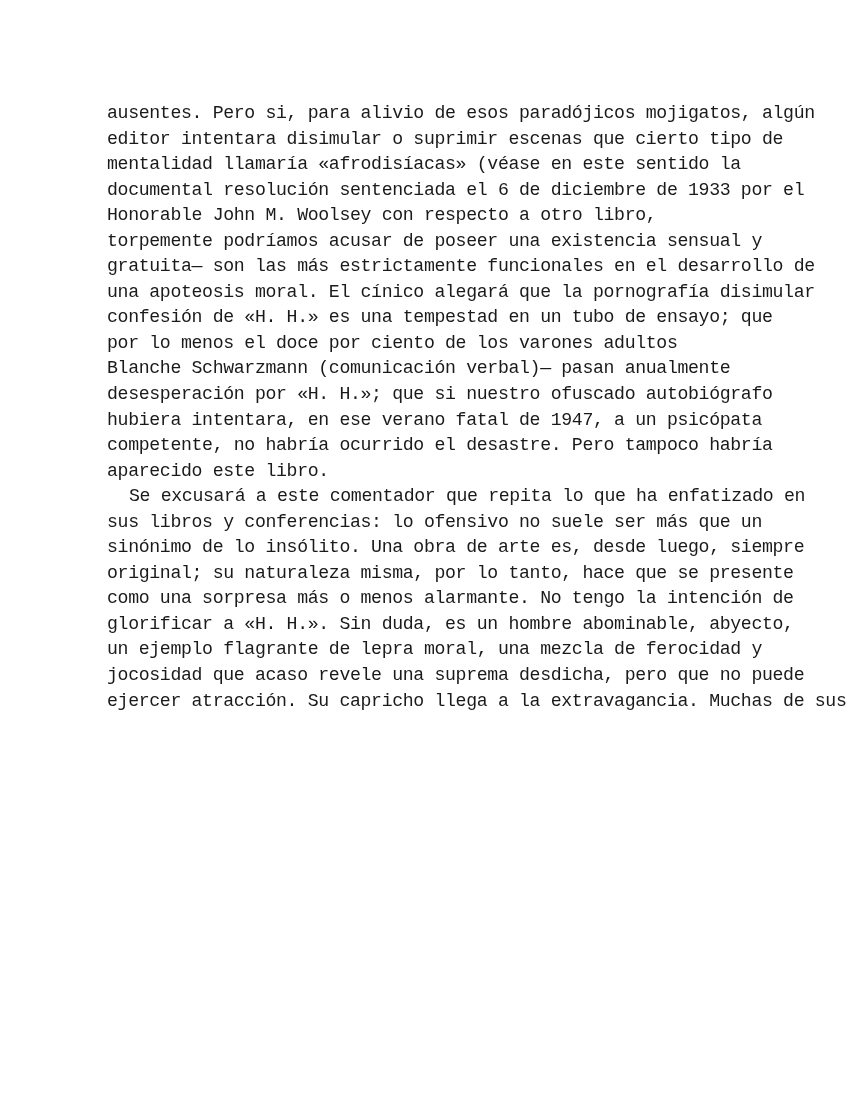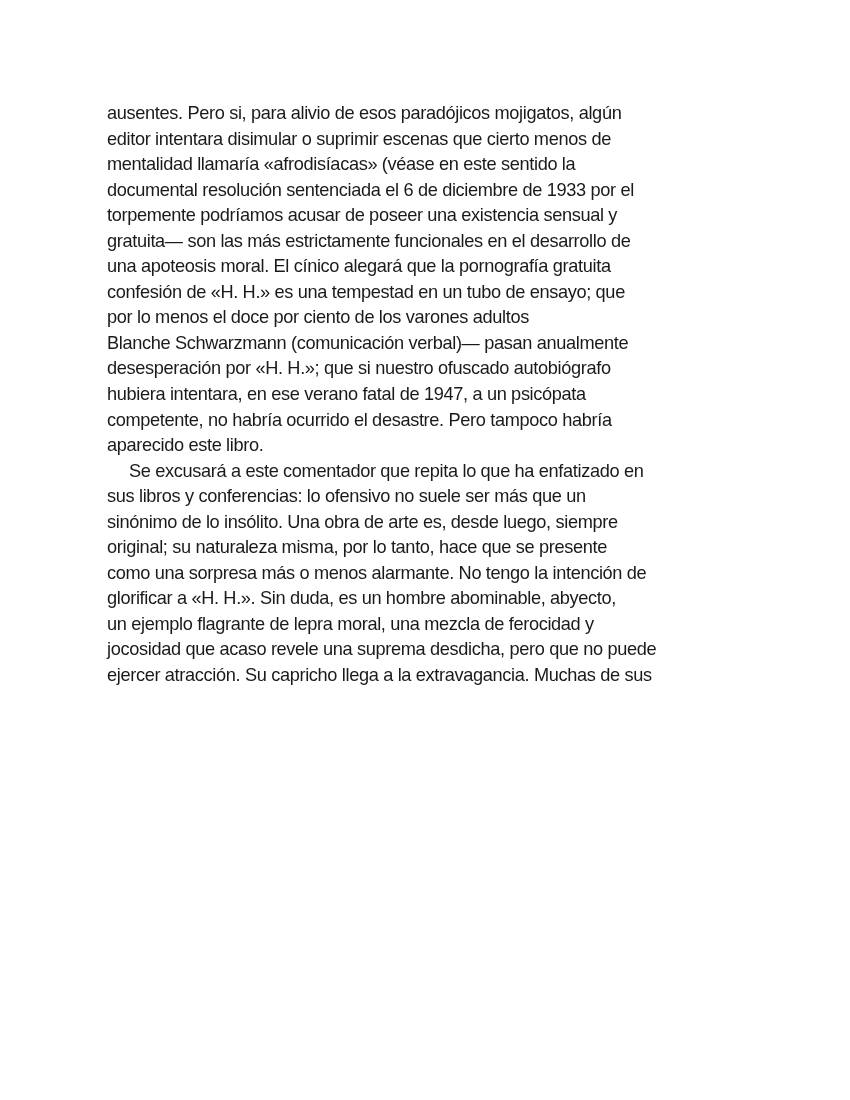--- a/index.html
+++ b/index.html
@@ -11,47 +11,48 @@
       width: 850px;
       height: 1100px;
       position: relative;
       overflow: hidden;
     }
     .page {
       position: absolute;
       left: 107px;
       top: 101px;
       width: 640px;
-      font-family: Liberation Sans, sans-serif;
+      font-family: Liberation Mono, monospace;
       font-size: 18.2px;
       line-height: 25.55px;
       color: #1a1a1a;
       letter-spacing: -0.35px;
     }
     .line {
       display: block;
       white-space: nowrap;
       height: 25.55px;
     }
     .indent {
       padding-left: 22px;
     }
   </style>
 </head>
 <body>
 
 <div class="page">
   <div class="paragraph">
     <span class="line">ausentes. Pero si, para alivio de esos paradójicos mojigatos, algún</span>
-    <span class="line">editor intentara disimular o suprimir escenas que cierto menos de</span>
+    <span class="line">editor intentara disimular o suprimir escenas que cierto tipo de</span>
     <span class="line">mentalidad llamaría «afrodisíacas» (véase en este sentido la</span>
     <span class="line">documental resolución sentenciada el 6 de diciembre de 1933 por el</span>
+    <span class="line">Honorable John M. Woolsey con respecto a otro libro,</span>
     <span class="line">torpemente podríamos acusar de poseer una existencia sensual y</span>
     <span class="line">gratuita— son las más estrictamente funcionales en el desarrollo de</span>
-    <span class="line">una apoteosis moral. El cínico alegará que la pornografía gratuita</span>
+    <span class="line">una apoteosis moral. El cínico alegará que la pornografía disimular</span>
     <span class="line">confesión de «H. H.» es una tempestad en un tubo de ensayo; que</span>
     <span class="line">por lo menos el doce por ciento de los varones adultos</span>
     <span class="line">Blanche Schwarzmann (comunicación verbal)— pasan anualmente</span>
     <span class="line">desesperación por «H. H.»; que si nuestro ofuscado autobiógrafo</span>
     <span class="line">hubiera intentara, en ese verano fatal de 1947, a un psicópata</span>
     <span class="line">competente, no habría ocurrido el desastre. Pero tampoco habría</span>
     <span class="line">aparecido este libro.</span>
   </div>
   <div class="paragraph">
     <span class="line indent">Se excusará a este comentador que repita lo que ha enfatizado en</span>

